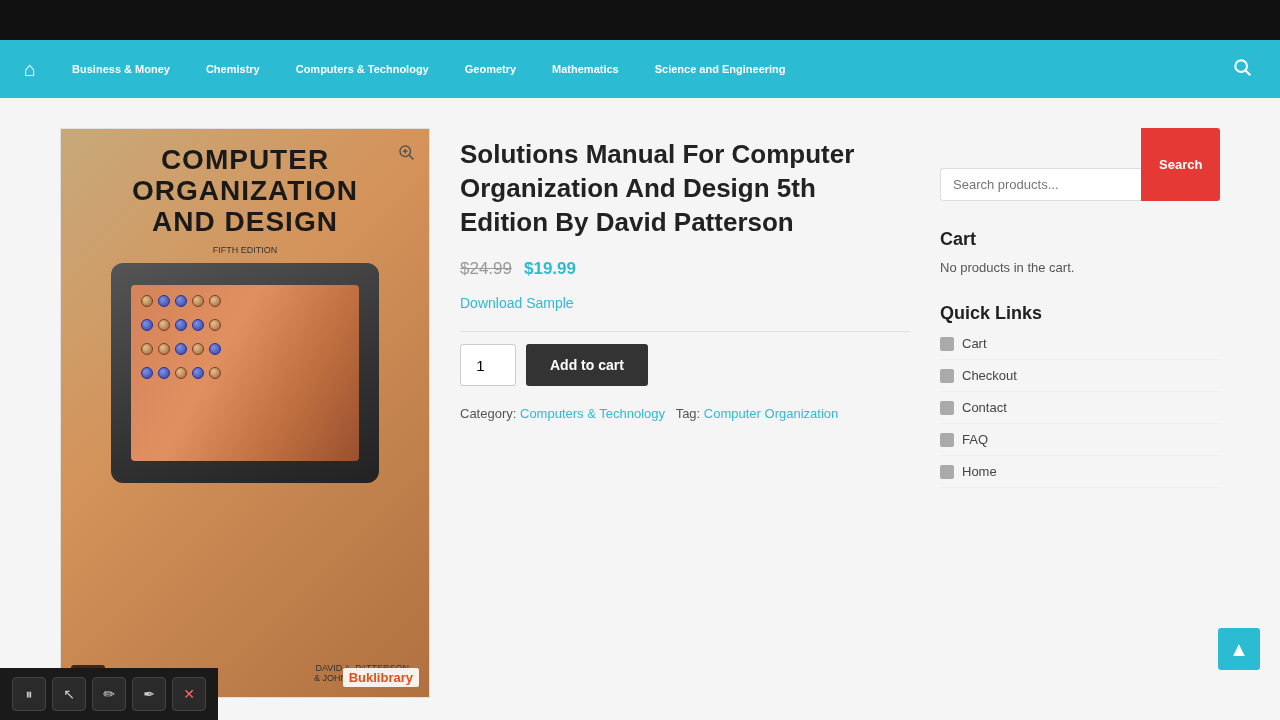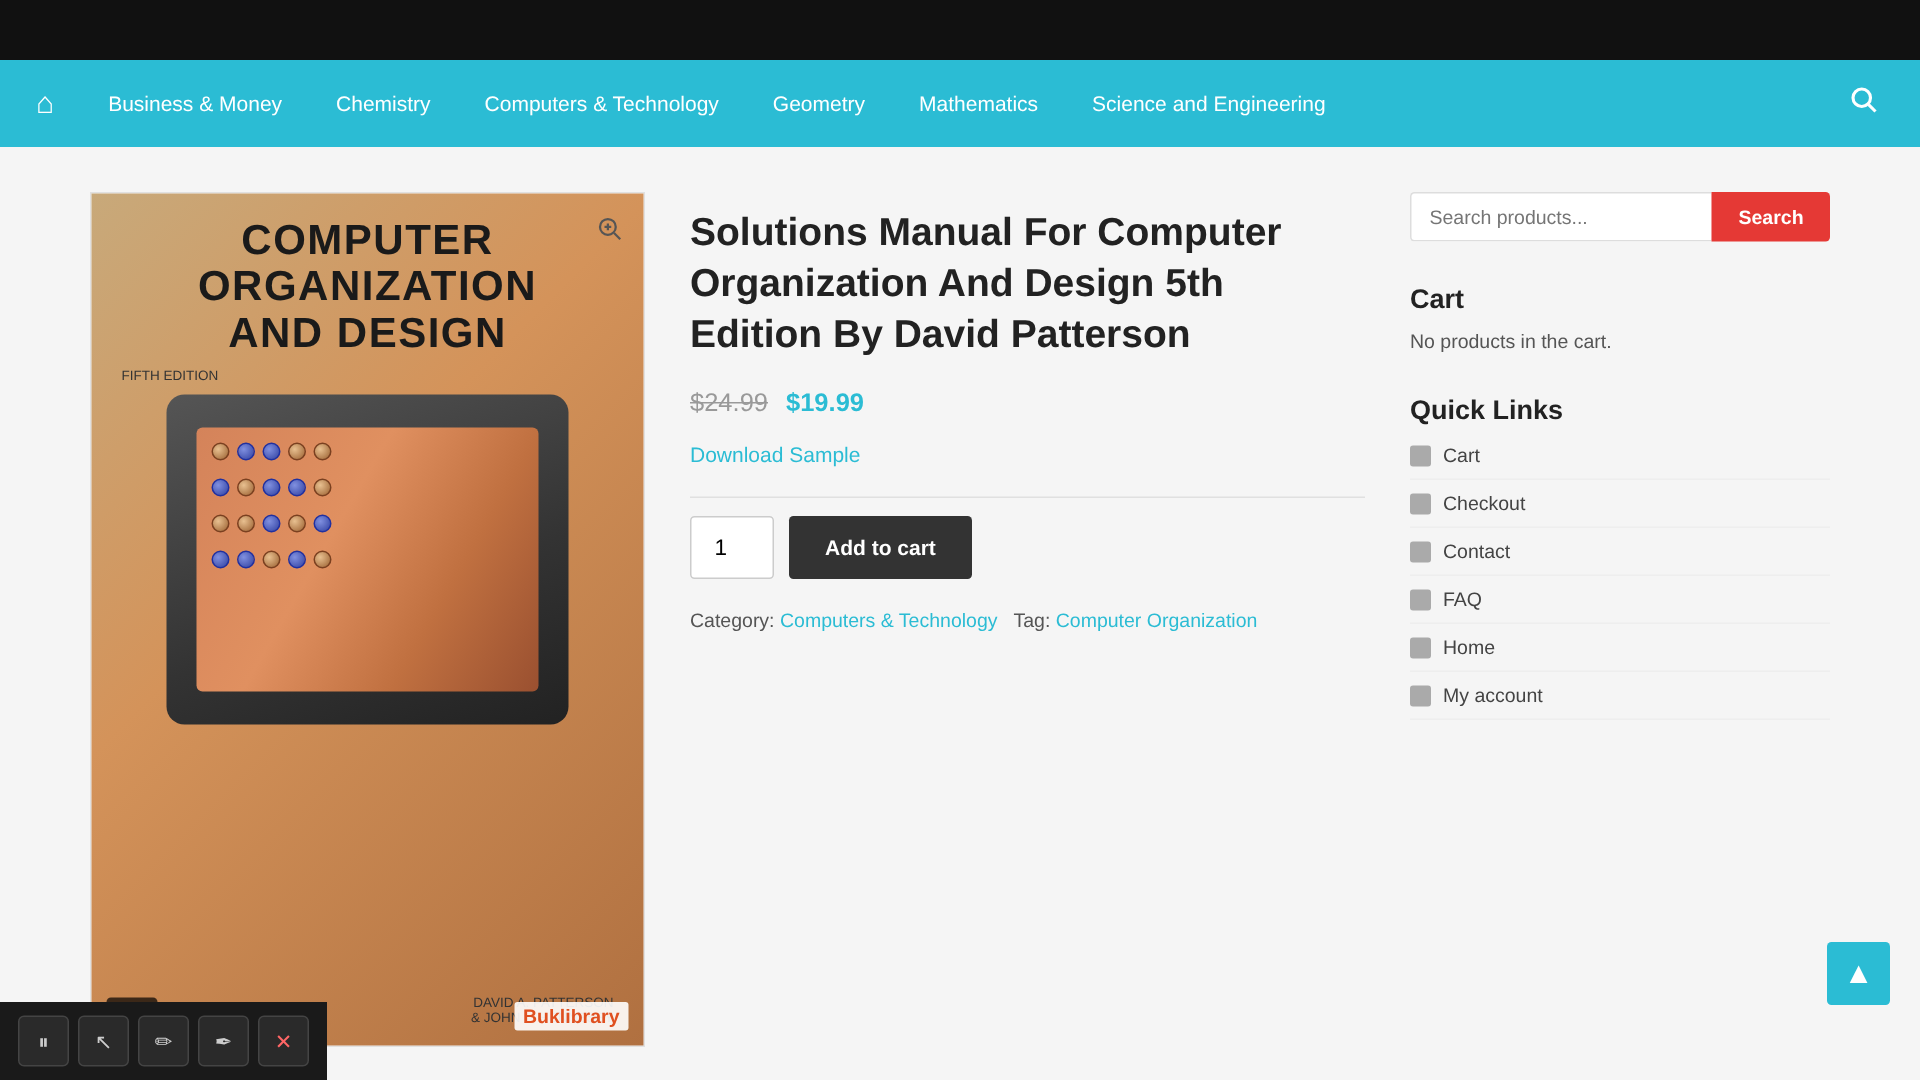--- a/index.html
+++ b/index.html
@@ -18,27 +18,28 @@
       gap: 0;
     }
     .navbar .home-icon {
       color: white;
       font-size: 20px;
       padding: 0 18px 0 4px;
       cursor: pointer;
     }
     .nav-item {
       color: white;
-      font-size: 14px;
+      font-size: 11px;
       padding: 0 18px;
       cursor: pointer;
       white-space: nowrap;
       height: 58px;
       display: flex;
       align-items: center;
+      font-weight: bold;
     }
     .nav-spacer { flex: 1; }
     .search-icon-nav {
       color: white;
       font-size: 20px;
       cursor: pointer;
       padding: 0 8px;
     }
 
     
@@ -99,21 +100,21 @@
       font-size: 11px;
       color: #2a2a2a;
       text-align: center;
       margin-top: 4px;
       font-style: italic;
     }
 
     .book-edition {
       font-size: 9px;
       color: #333;
-      text-align: left;
+      text-align: center;
       margin-top: 8px;
     }
 
     .book-authors {
       font-size: 9px;
       color: #333;
       text-align: right;
       margin-top: auto;
       margin-bottom: 4px;
     }
@@ -295,20 +296,21 @@
 
     .search-input {
       flex: 1;
       border: 1px solid #ddd;
       padding: 8px 12px;
       font-size: 13px;
       outline: none;
       border-right: none;
       border-radius: 3px 0 0 3px;
       background: white;
+      margin-top: 40px;
     }
 
     .search-btn {
       background: #e53935;
       color: white;
       border: none;
       padding: 8px 18px;
       font-size: 13px;
       font-weight: bold;
       cursor: pointer;
@@ -539,24 +541,20 @@
         <span>Contact</span>
       </div>
       <div class="quick-link-item">
         <span class="quick-link-icon"></span>
         <span>FAQ</span>
       </div>
       <div class="quick-link-item">
         <span class="quick-link-icon"></span>
         <span>Home</span>
       </div>
-      <div class="quick-link-item">
-        <span class="quick-link-icon"></span>
-        <span>My account</span>
-      </div>
     </div>
 
   </div>
 </div>
 
 <button class="scroll-top-btn">▲</button>
 
 <div class="bottom-toolbar">
   <div class="toolbar-btn">⏸</div>
   <div class="toolbar-btn">↖</div>

